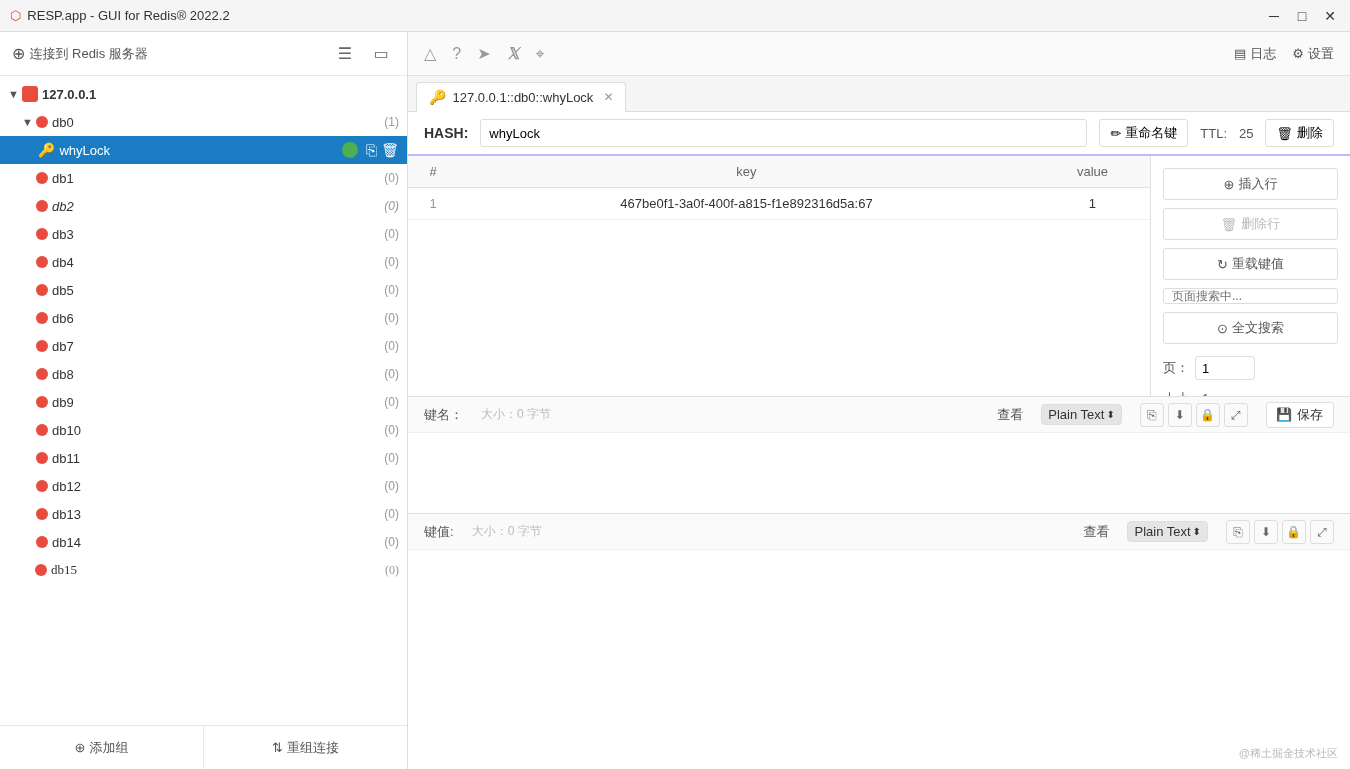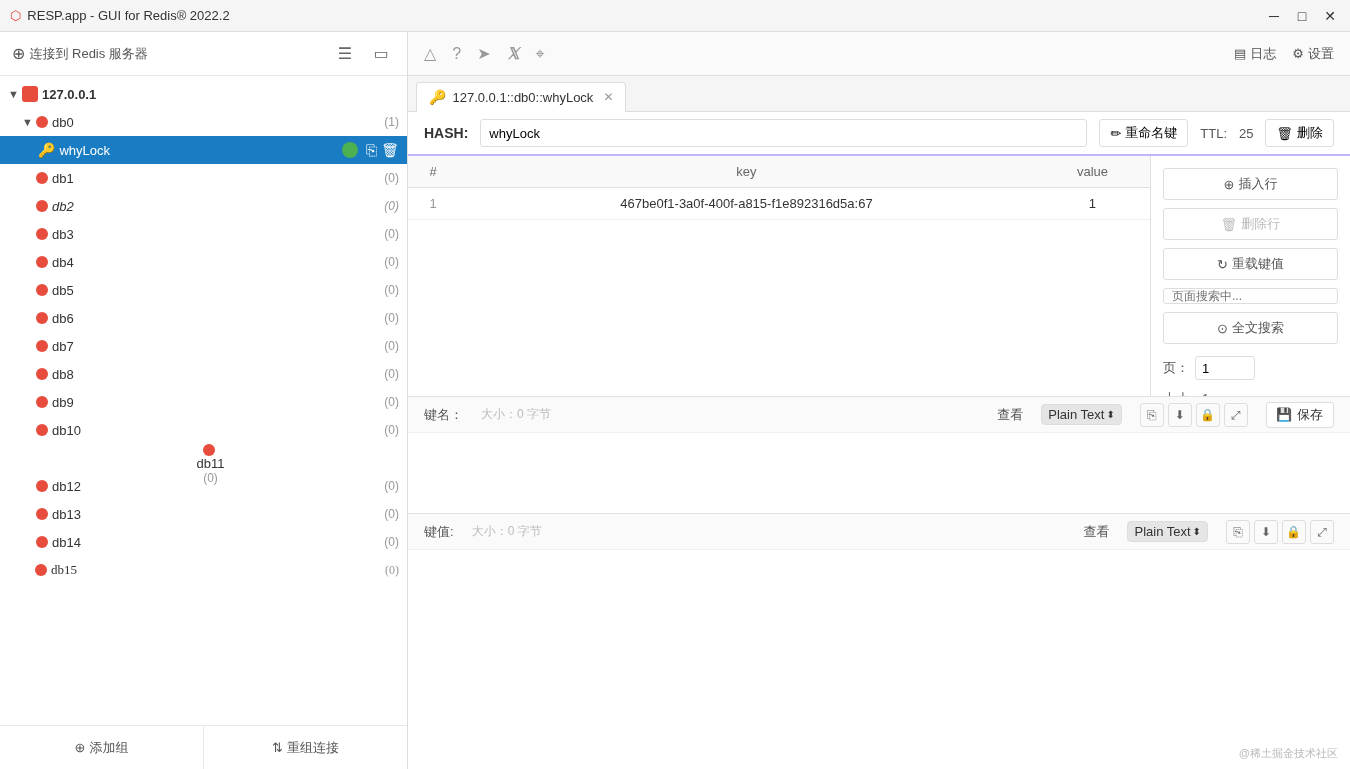--- a/index.html
+++ b/index.html
@@ -364,21 +364,21 @@
         <span class="db-icon"></span>
         <span class="tree-label">db9</span>
         <span class="tree-count">(0)</span>
       </div>
       <div class="tree-item" style="padding-left:22px;">
         <span class="tree-arrow" style="width:14px;"></span>
         <span class="db-icon"></span>
         <span class="tree-label">db10</span>
         <span class="tree-count">(0)</span>
       </div>
-      <div class="tree-item" style="padding-left:22px;flex-direction:column;">
+      <div class="tree-item" style="padding-left:22px;">
         <span class="tree-arrow" style="width:14px;"></span>
         <span class="db-icon"></span>
         <span class="tree-label">db11</span>
         <span class="tree-count">(0)</span>
       </div>
       <div class="tree-item" style="padding-left:22px;">
         <span class="tree-arrow" style="width:14px;"></span>
         <span class="db-icon"></span>
         <span class="tree-label">db12</span>
         <span class="tree-count">(0)</span>

